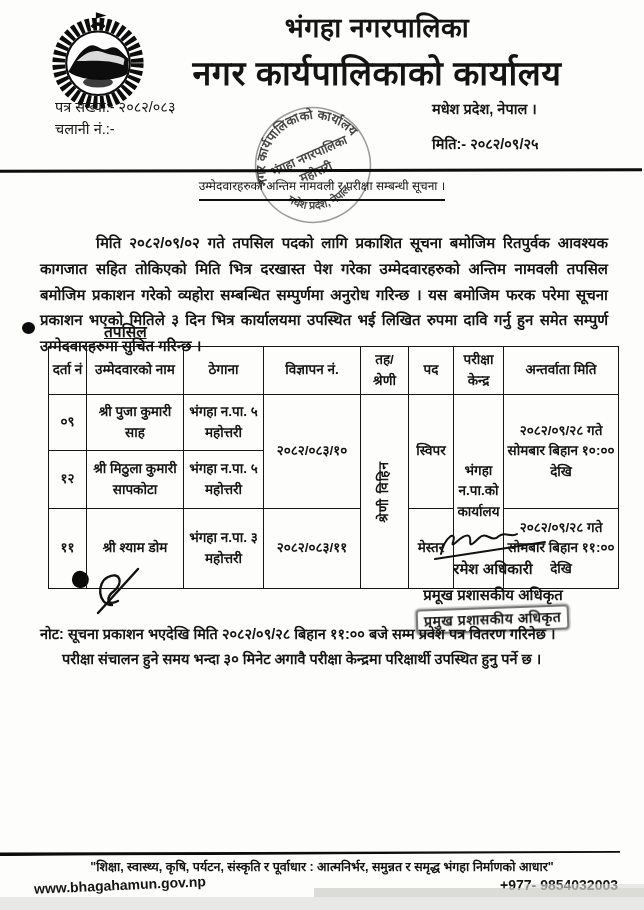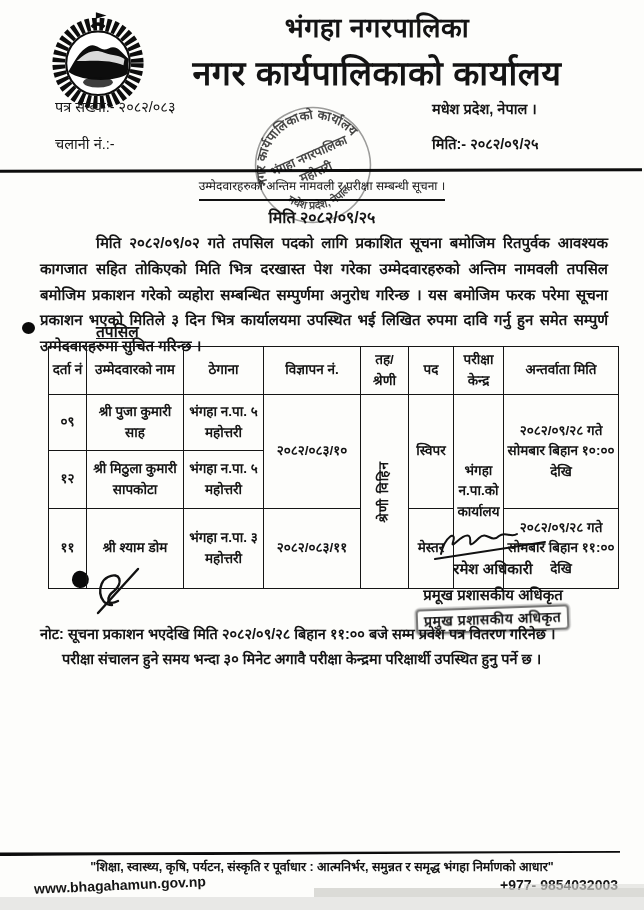--- a/index.html
+++ b/index.html
@@ -8,39 +8,39 @@
     background:#fdfdfb;overflow:hidden;
     font-family:"Liberation Sans","DejaVu Sans",sans-serif;
     color:#141414;
   }
   
   .logo{position:absolute;left:45px;top:5px;width:106px;height:108px;}
   .titles{position:absolute;left:140px;right:30px;top:8px;text-align:center;}
   .title1{font-size:27px;font-weight:700;letter-spacing:.5px;}
   .title2{font-size:34px;font-weight:700;margin-top:4px;letter-spacing:.5px;}
   .meta-left{position:absolute;left:55px;top:100px;font-size:14.5px;font-weight:400;line-height:1;}
-  .meta-left .row2{margin-top:22px;}
+  .meta-left .row2{margin-top:7px;}
   .meta-right{position:absolute;right:42px;top:102px;font-size:14.5px;font-weight:700;line-height:1;text-align:left;width:170px;}
   .meta-right .row2{margin-top:20px;}
   .stamp{
     position:absolute;left:232px;top:86px;width:162px;height:158px;
     transform:rotate(-24deg);opacity:.82;mix-blend-mode:multiply;z-index:6;
   }
   .hr-main{position:absolute;left:0;right:2px;top:169px;height:3px;background:#0d0d0d;transform:rotate(-.15deg);}
   
   .subject-wrap{position:absolute;left:0;right:0;top:176px;text-align:center;z-index:2;}
   .subject{display:inline-block;font-size:12px;font-weight:400;border-bottom:2px solid #111;padding-bottom:5px;}
   .subject-date{font-size:16px;font-weight:700;margin-top:5px;}
   
   .body-par{
     position:absolute;left:40px;width:568px;top:230px;
     font-size:15px;font-weight:600;line-height:1.72;text-align:justify;text-indent:56px;
   }
   
-  .tapasil{position:absolute;left:96px;top:320px;font-size:15.5px;font-weight:700;text-decoration:underline;}
+  .tapasil{position:absolute;left:104px;top:320px;font-size:15.5px;font-weight:700;text-decoration:underline;}
   table.main{
     position:absolute;left:48px;top:346px;border-collapse:collapse;table-layout:fixed;width:570px;
     font-size:13.5px;font-weight:600;z-index:2;background:transparent;border-radius:24px;
   }
   table.main td,table.main th{
     border:1.6px solid #151515;text-align:center;vertical-align:middle;
     padding:2px 3px;line-height:1.5;font-weight:600;
   }
   table.main th{font-weight:700;}
   td.al{text-align:left;padding-left:6px;}
@@ -122,21 +122,20 @@
       <textPath href="#arcB" startOffset="12">मधेश प्रदेश, नेपाल</textPath>
     </text>
     <text x="80" y="74" text-anchor="middle" font-size="12.5" font-weight="700" fill="#1c1c1c">भंगहा नगरपालिका</text>
     <text x="80" y="92" text-anchor="middle" font-size="12.5" font-weight="700" fill="#1c1c1c">महोत्तरी</text>
   </svg>
 
   <div class="hr-main"></div>
 
   <div class="subject-wrap">
     <span class="subject">उम्मेदवारहरुको अन्तिम नामवली र परीक्षा सम्बन्धी सूचना ।</span>
-    <div class="subject-date">मिति २०८२/०९/२५</div>
   </div>
 
   <div class="body-par">मिति २०८२/०९/०२ गते तपसिल पदको लागि प्रकाशित सूचना बमोजिम रितपुर्वक आवश्यक कागजात सहित तोकिएको मिति भित्र दरखास्त पेश गरेका उम्मेदवारहरुको अन्तिम नामवली तपसिल बमोजिम प्रकाशन गरेको व्यहोरा सम्बन्धित सम्पुर्णमा अनुरोध गरिन्छ ।  यस बमोजिम फरक परेमा सूचना प्रकाशन भएको मितिले ३ दिन भित्र कार्यालयमा उपस्थित भई लिखित रुपमा दावि गर्नु हुन समेत सम्पुर्ण उम्मेदवारहरुमा सुचित गरिन्छ ।</div>
 
   <div class="dot dot1"></div>
   <div class="dot dot2"></div>
 
   <div class="tapasil">तपसिल</div>
   <table class="main">
     <colgroup>

